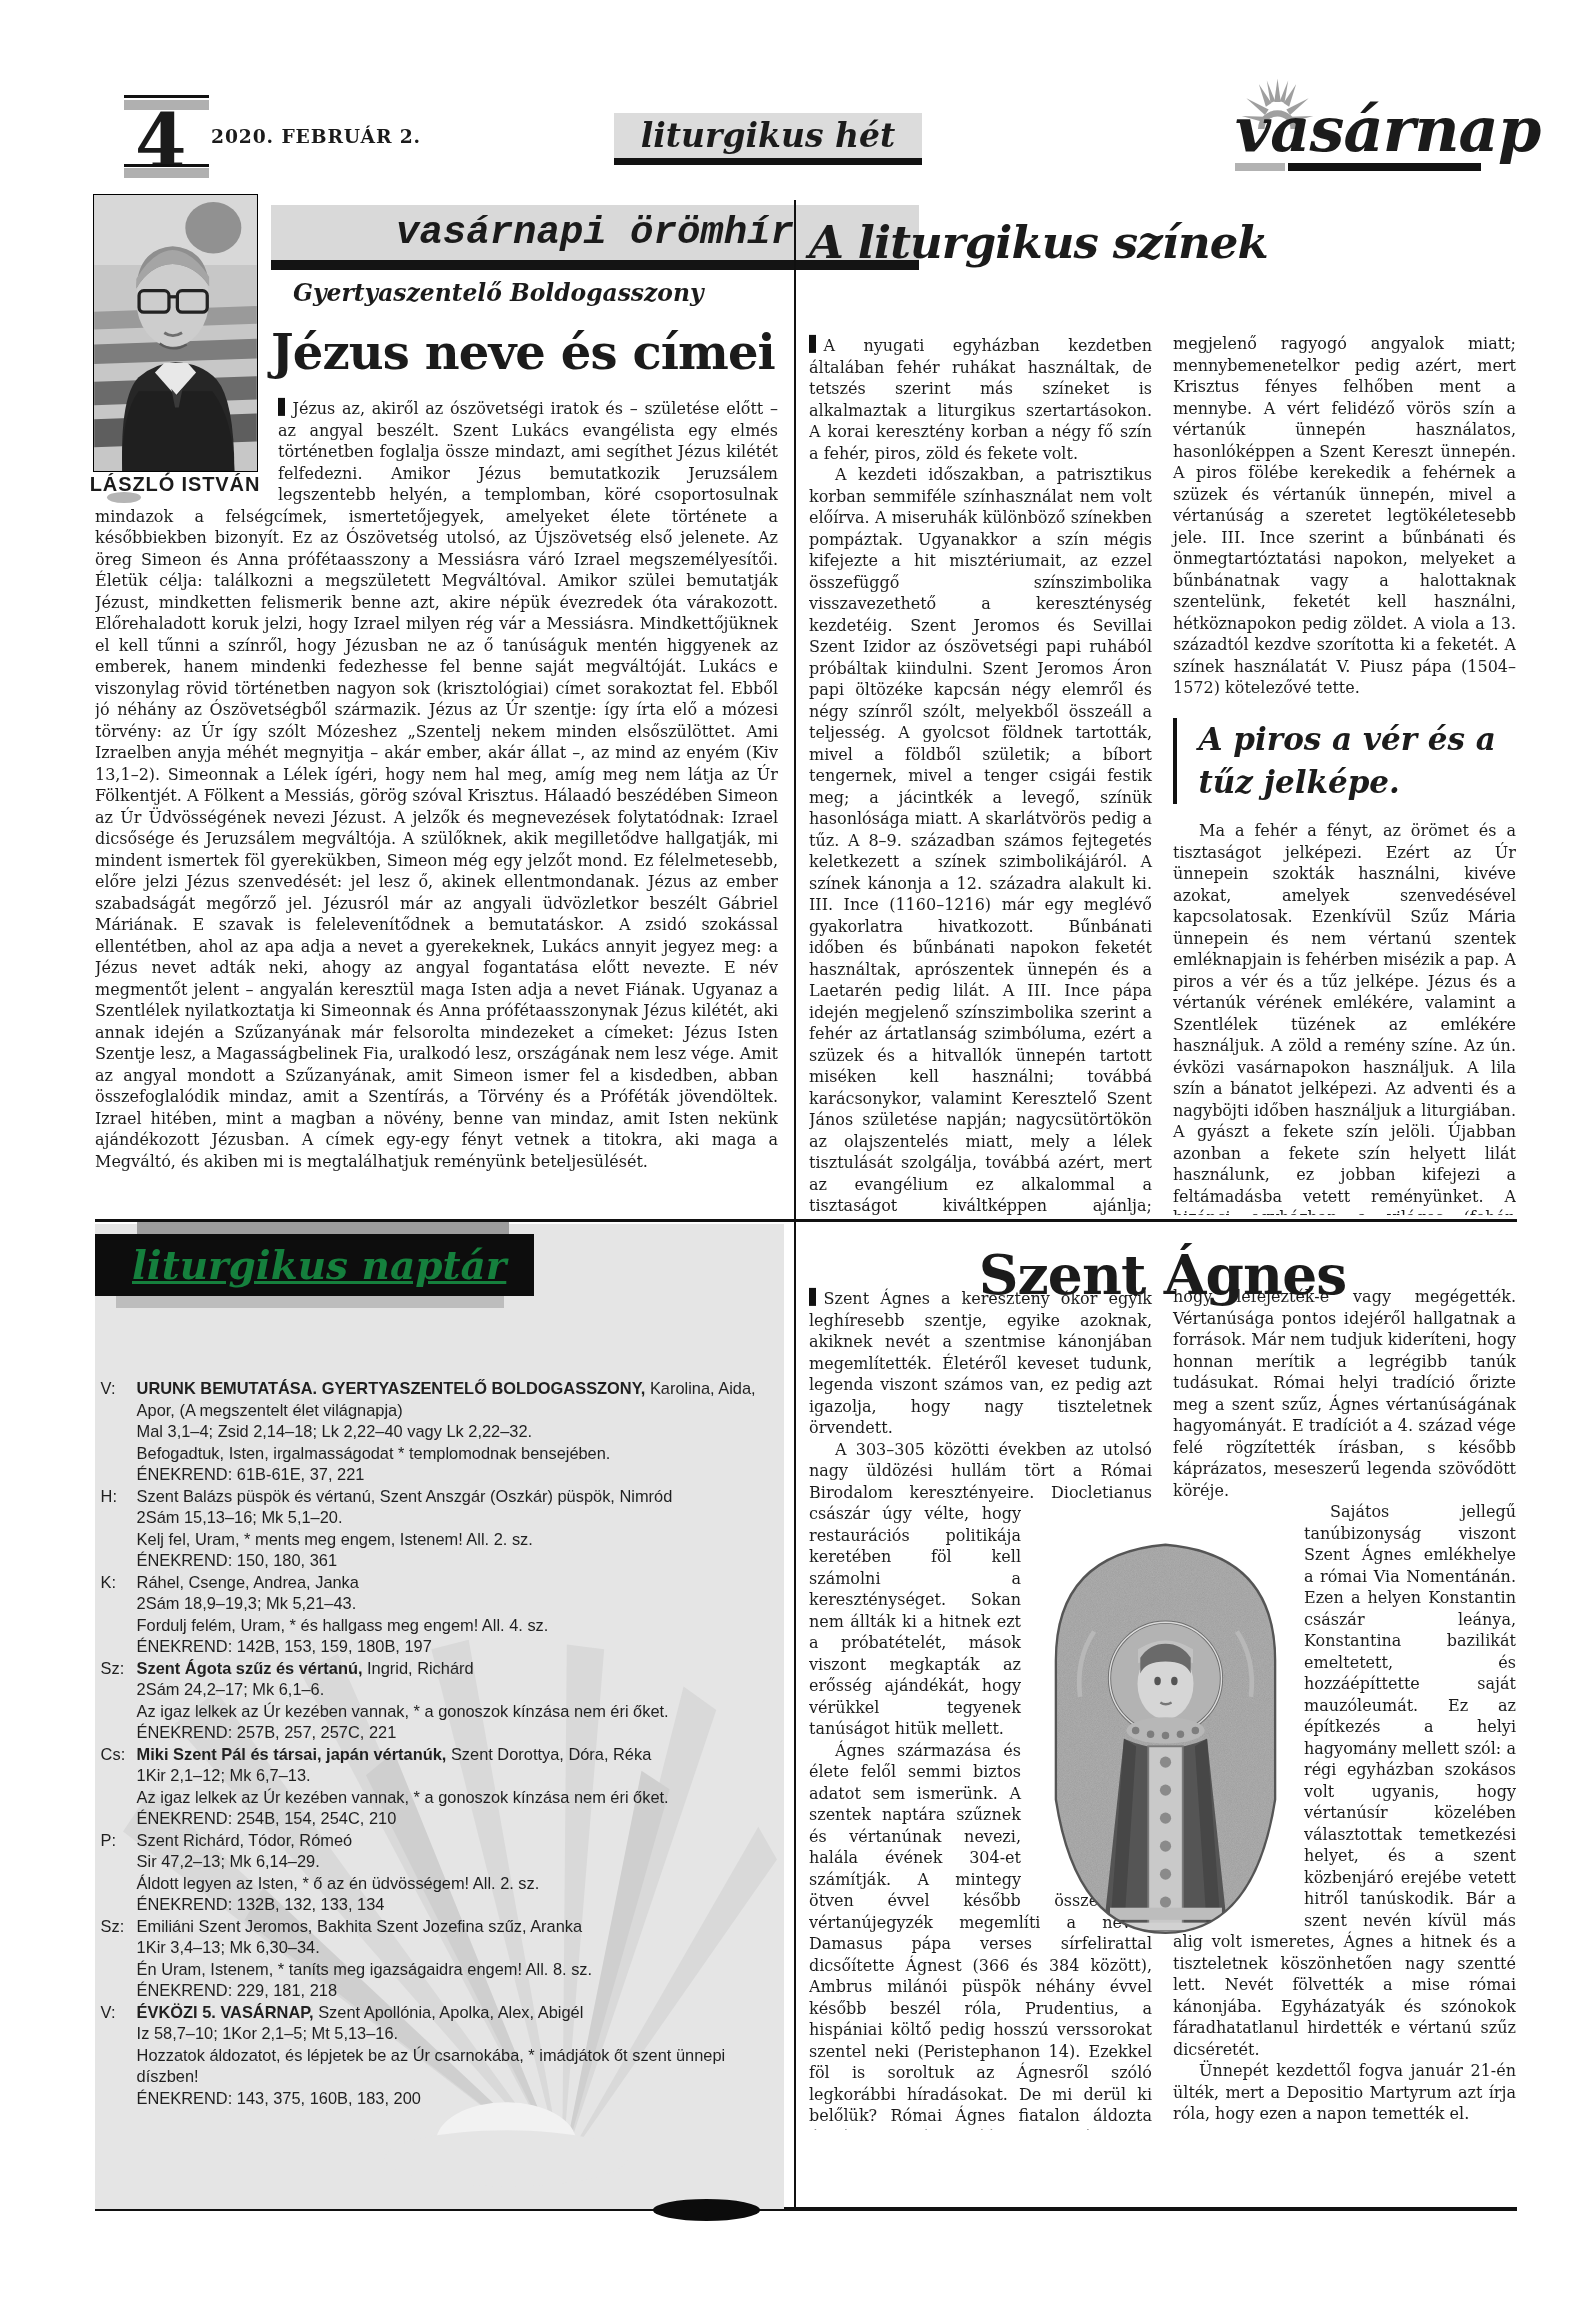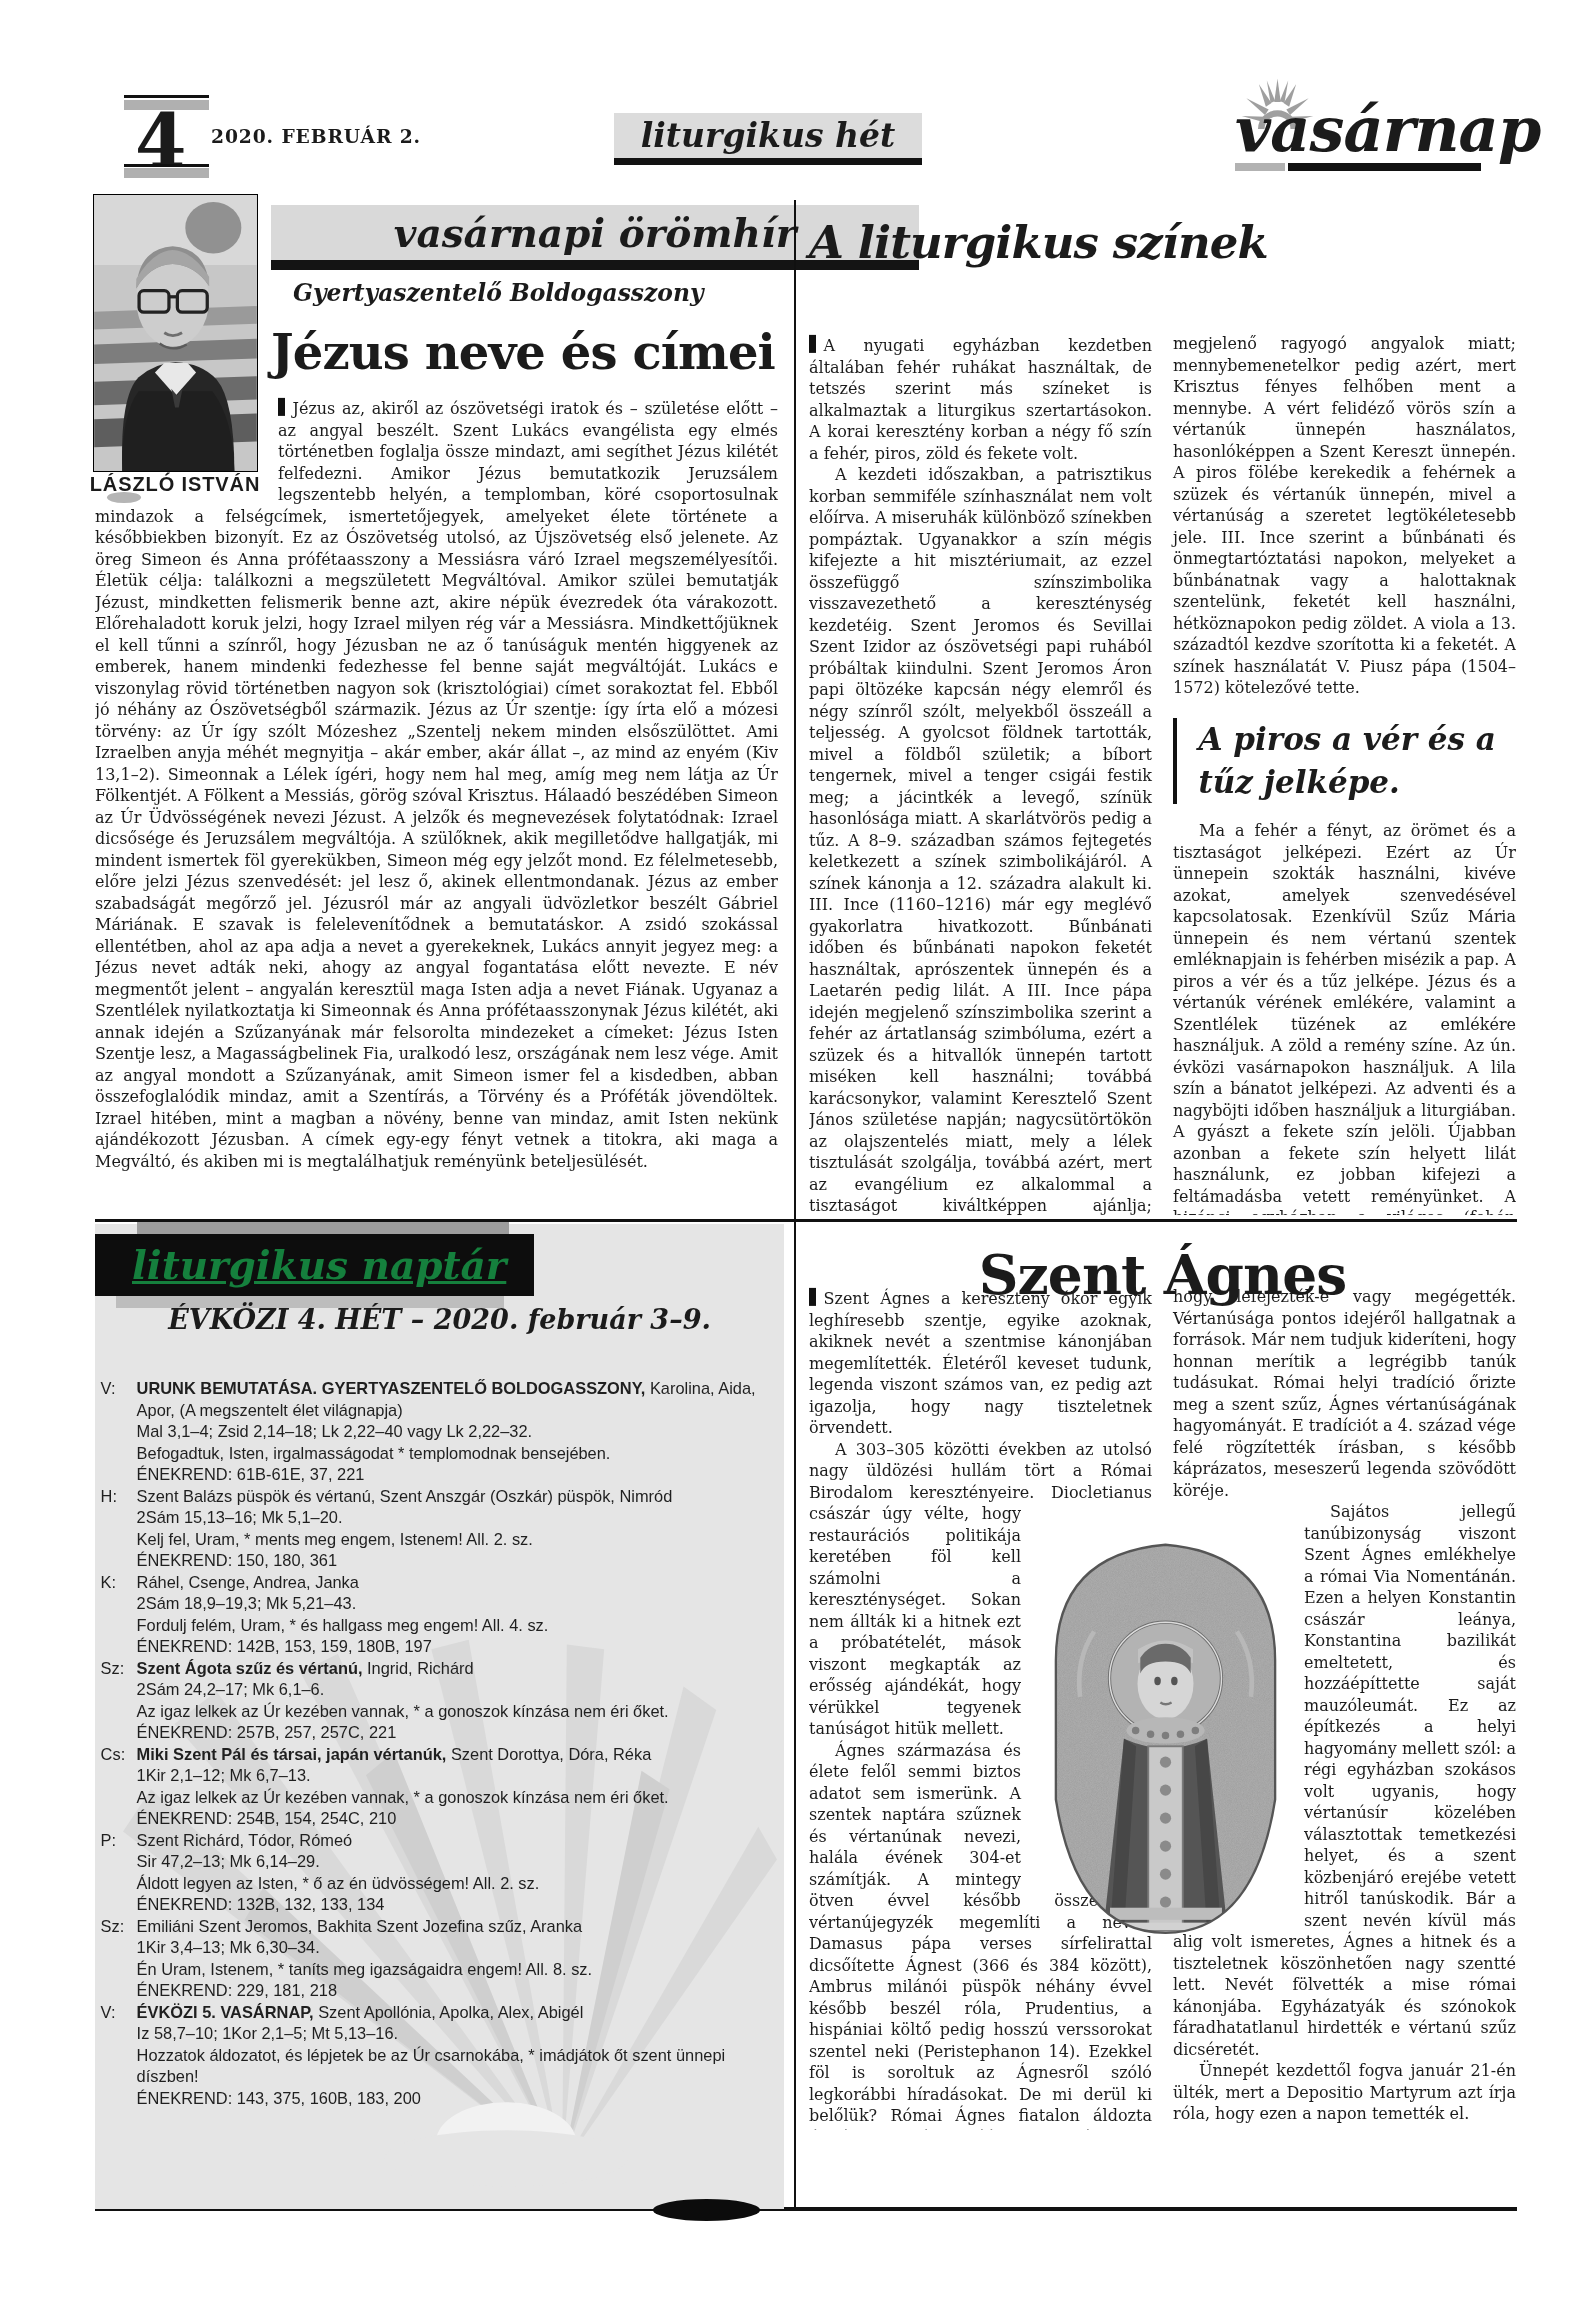--- a/index.html
+++ b/index.html
@@ -111,21 +111,21 @@
     <rect x="96" y="205" width="64" height="46" rx="10" fill="none" stroke="#222" stroke-width="7"></rect>
     <rect x="178" y="205" width="64" height="46" rx="10" fill="none" stroke="#222" stroke-width="7"></rect>
     <line x1="160" y1="218" x2="178" y2="218" stroke="#222" stroke-width="7"></line>
     <path d="M150,295 q18,12 38,0" stroke="#6e6e6e" stroke-width="6" fill="none"></path>
     <path d="M140,318 q28,20 58,2" stroke="#5a5a5a" stroke-width="5" fill="none"></path>
   </svg>
 </div>
 <div class="abs photo-caption" style="left:88px;top:473px;width:174px;">LÁSZLÓ ISTVÁN</div>
 <div class="abs gray-ellipse" style="left:107px;top:492px;width:34px;height:11.2px;"></div>
 
-<div class="abs joy-banner" style="left:271px;top:205px;">
+<div class="abs joy-banner" style="left:271px;top:205px;font-family:Liberation Mono, monospace;">
   <span>vasárnapi örömhír</span>
 </div>
 <div class="abs joy-bar" style="left:271px;top:260px;"></div>
 <div class="abs joy-subtitle" style="left:293px;top:279px;">Gyertyaszentelő Boldogasszony</div>
 <div class="abs joy-title" style="left:271px;top:328px;">Jézus neve és címei</div>
 
 <div class="abs body-text" style="left:95px;top:396px;width:683px;height:819px;overflow:hidden;">
   <p><span class="photo-cut"></span><span class="lead-bar"></span><span>Jézus az, akiről az ószövetségi iratok és – születése előtt – az angyal beszélt. Szent Lukács evangélista egy elmés történetben foglalja össze mindazt, ami segíthet Jézus kilétét felfedezni. Amikor Jézus bemutatkozik Jeruzsálem legszentebb helyén, a templomban, köré csoportosulnak mindazok a felségcímek, ismertetőjegyek, amelyeket élete története a későbbiekben bizonyít. Ez az Ószövetség utolsó, az Újszövetség első jelenete. Az öreg Simeon és Anna prófétaasszony a Messiásra váró Izrael megszemélyesítői. Életük célja: találkozni a megszületett Megváltóval. Amikor szülei bemutatják Jézust, mindketten felismerik benne azt, akire népük évezredek óta várakozott. Előrehaladott koruk jelzi, hogy Izrael milyen rég vár a Messiásra. Mindkettőjüknek el kell tűnni a színről, hogy Jézusban ne az ő tanúságuk mentén higgyenek az emberek, hanem mindenki fedezhesse fel benne saját megváltóját. Lukács e viszonylag rövid történetben nagyon sok (krisztológiai) címet sorakoztat fel. Ebből jó néhány az Ószövetségből származik. Jézus az Úr szentje: így írta elő a mózesi törvény: az Úr így szólt Mózeshez „Szentelj nekem minden elsőszülöttet. Ami Izraelben anyja méhét megnyitja – akár ember, akár állat –, az mind az enyém (Kiv 13,1–2). Simeonnak a Lélek ígéri, hogy nem hal meg, amíg meg nem látja az Úr Fölkentjét. A Fölkent a Messiás, görög szóval Krisztus. Hálaadó beszédében Simeon az Úr Üdvösségének nevezi Jézust. A jelzők és megnevezések folytatódnak: Izrael dicsősége és Jeruzsálem megváltója. A szülőknek, akik megilletődve hallgatják, mi mindent ismertek föl gyerekükben, Simeon még egy jelzőt mond. Ez félelmetesebb, előre jelzi Jézus szenvedését: jel lesz ő, akinek ellentmondanak. Jézus az ember szabadságát megőrző jel. Jézusról már az angyali üdvözletkor beszélt Gábriel Máriának. E szavak is felelevenítődnek a bemutatáskor. A zsidó szokással ellentétben, ahol az apa adja a nevet a gyerekeknek, Lukács annyit jegyez meg: a Jézus nevet adták neki, ahogy az angyal fogantatása előtt nevezte. E név megmentőt jelent – angyalán keresztül maga Isten adja a nevet Fiának. Ugyanaz a Szentlélek nyilatkoztatja ki Simeonnak és Anna prófétaasszonynak Jézus kilétét, aki annak idején a Szűzanyának már felsorolta mindezeket a címeket: Jézus Isten Szentje lesz, a Magasságbelinek Fia, uralkodó lesz, országának nem lesz vége. Amit az angyal mondott a Szűzanyának, amit Simeon ismer fel a kisdedben, abban összefoglalódik mindaz, amit a Szentírás, a Törvény és a Próféták jövendöltek. Izrael hitében, mint a magban a növény, benne van mindaz, amit Isten nekünk ajándékozott Jézusban. A címek egy-egy fényt vetnek a titokra, aki maga a Megváltó, és akiben mi is megtalálhatjuk reményünk beteljesülését.</span></p>
 </div>
 
@@ -166,21 +166,20 @@
     <ellipse cx="880" cy="1085" rx="150" ry="85" fill="#f2f2f2"></ellipse>
     <ellipse cx="880" cy="1120" rx="260" ry="60" fill="#e5e5e5"></ellipse>
   </svg>
 
   <div class="abs cal-topbar" style="left:42px;top:-1.9px;"></div>
   <div class="abs cal-banner" style="left:0;top:10.3px;">
     <span>liturgikus naptár</span>
   </div>
   <div class="abs cal-botbar" style="left:21px;top:72px;"></div>
 
-  <div class="abs week-title" style="left:28px;top:80px;width:633px;z-index:2;">ÉVKÖZI 4. HÉT – 2020. február 3–9.</div>
 
   <div class="abs cal-list" style="left:5.6px;top:154px;width:668px;">
       <div class="cal-row">
         <span class="cal-day">V:</span>
         <div class="cal-body">
           <div class="cal-line"><span class="cal-bold">URUNK BEMUTATÁSA. GYERTYASZENTELŐ BOLDOGASSZONY,</span> Karolina, Aida, Apor, (A megszentelt élet világnapja)</div>
           <div class="cal-line">Mal 3,1–4; Zsid 2,14–18; Lk 2,22–40 vagy Lk 2,22–32.</div>
           <div class="cal-line">Befogadtuk, Isten, irgalmasságodat * templomodnak bensejében.</div>
           <div class="cal-line">ÉNEKREND: 61B-61E, 37, 221</div>
         </div>

